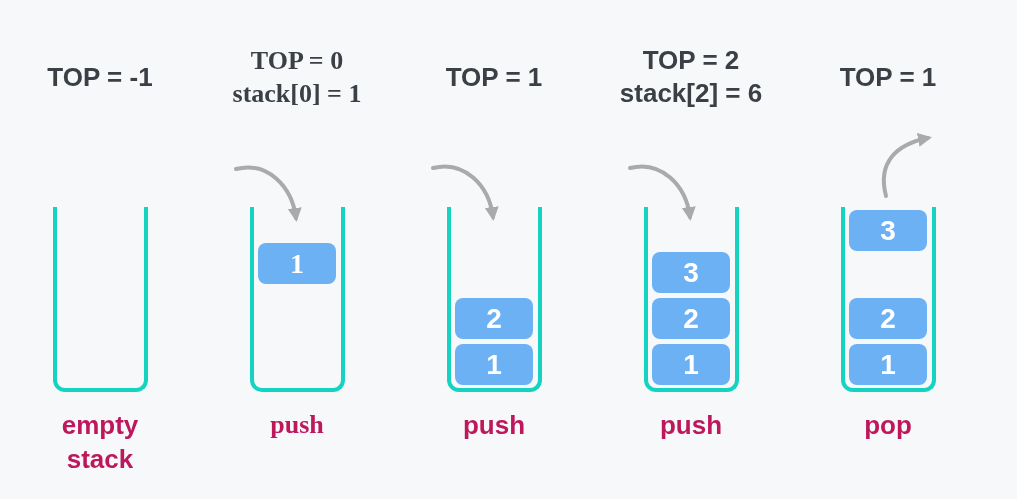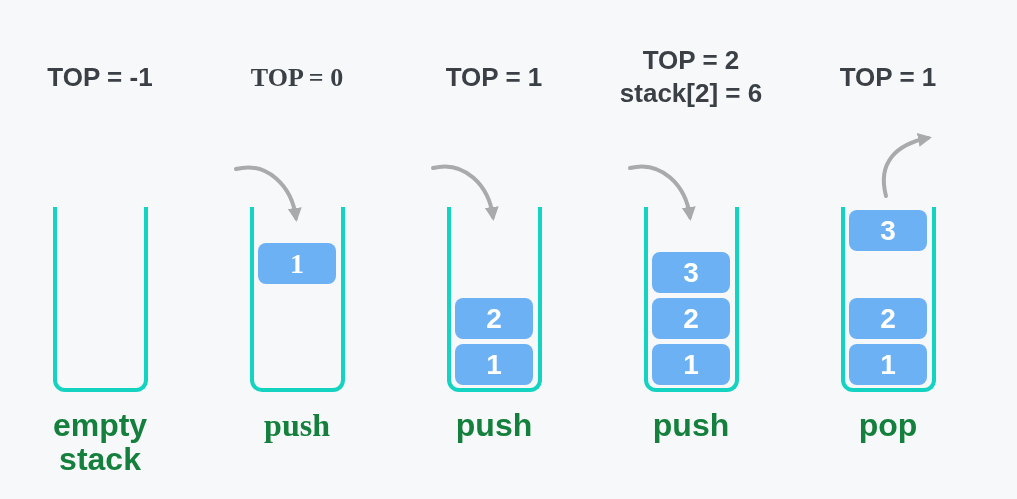--- a/index.html
+++ b/index.html
@@ -39,22 +39,22 @@
     box-sizing:border-box;
   }
   .box.entering{position:absolute;top:36px;left:4.5px;}
   .box.popped{position:absolute;top:3px;left:4.5px;}
   .settled{
     position:absolute;left:4.5px;bottom:3px;
     display:flex;flex-direction:column;gap:5px;
   }
   .label{
     position:absolute;top:408px;left:40px;width:120px;
-    text-align:center;color:#15803d;font-weight:bold;
-    font-size:32px;line-height:34px;
+    text-align:center;color:#be185d;font-weight:bold;
+    font-size:26px;line-height:34px;
   }
 </style>
 </head>
 <body>
 
 <div class="canvas">
 
   <svg class="arrows" viewBox="0 0 1017 499" xmlns="http://www.w3.org/2000/svg">
     <defs>
       <marker id="ah" markerUnits="userSpaceOnUse" markerWidth="18" markerHeight="16" refX="10" refY="7" orient="auto">
@@ -71,20 +71,21 @@
     <div class="header">
       <div>TOP = -1</div>
     </div>
     <div class="stack"></div>
     <div class="label">empty stack</div>
   </div>
 
   <div class="column col-2">
     <div class="header">
       <div>TOP = 0</div>
+      <div>stack[0] = 1</div>
     </div>
     <div class="stack">
       <div class="box entering">1</div>
     </div>
     <div class="label">push</div>
   </div>
 
   <div class="column col-3">
     <div class="header">
       <div>TOP = 1</div>

